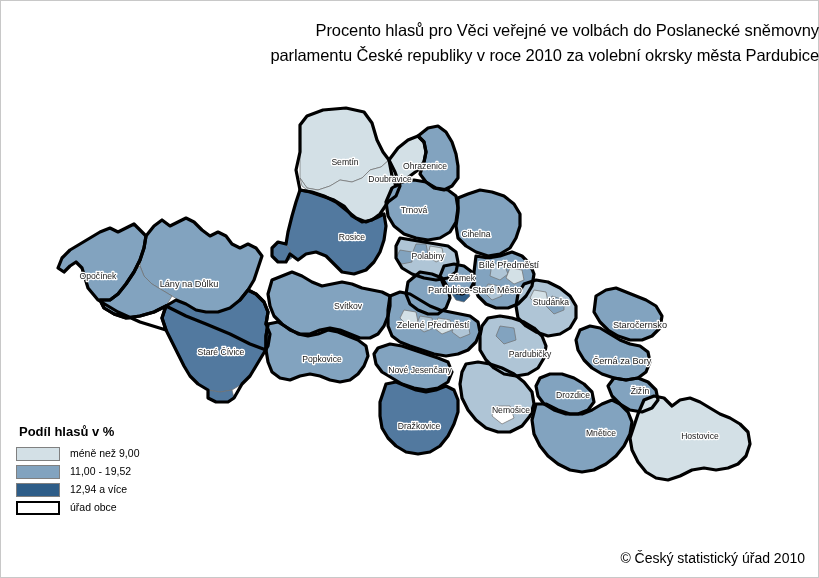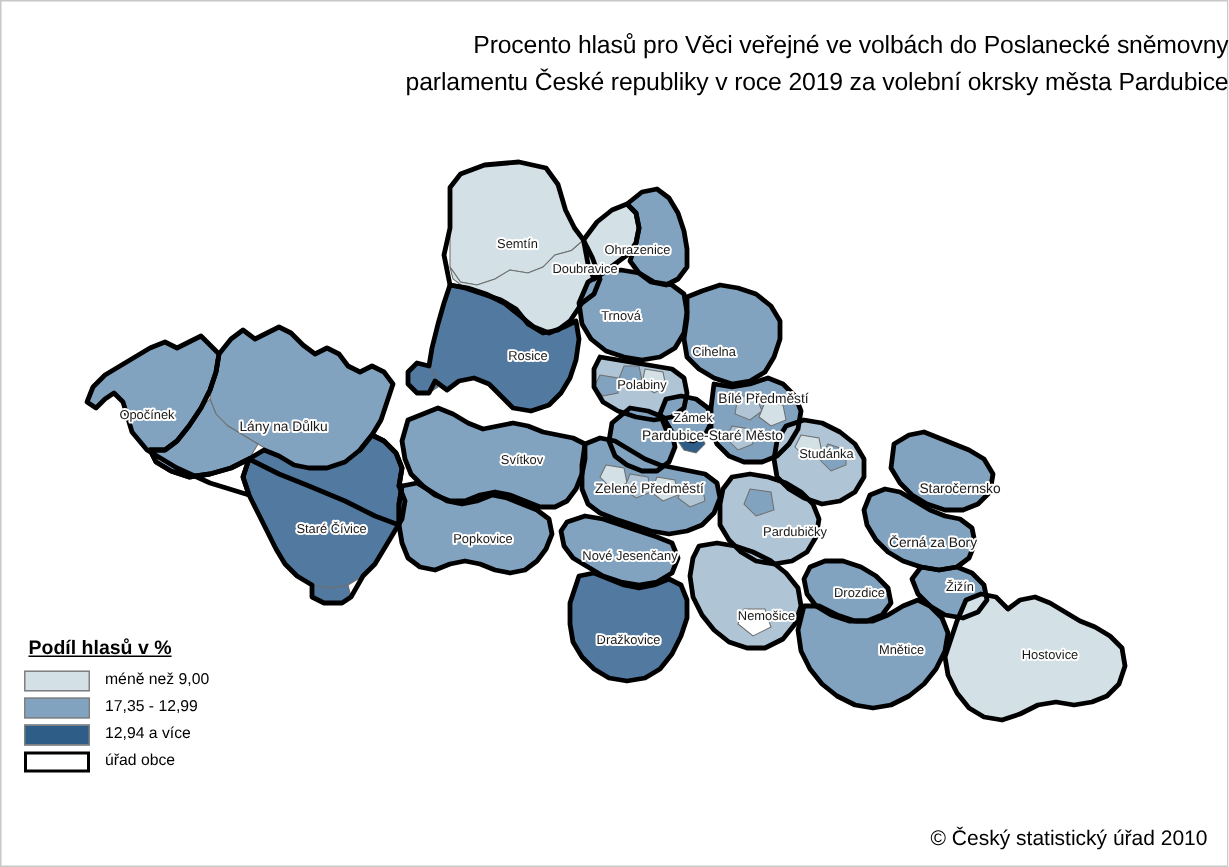--- a/index.html
+++ b/index.html
@@ -75,21 +75,20 @@
     position: absolute;
     left: 16px;
     top: 424px;
     width: 200px;
   }
   #legend-title {
     font-size: 13px;
     font-weight: bold;
     color: #000000;
     margin: 0 0 8px 3px;
-    text-decoration: underline;
   }
   .legend-row {
     display: flex;
     align-items: flex-start;
     height: 17px;
     margin-bottom: 1px;
   }
   .legend-swatch {
     width: 44px;
     height: 14px;
@@ -115,21 +114,21 @@
     color: #000000;
   }
 </style>
 </head>
 <body>
 
 <div id="frame"></div>
 
 <div id="title">
   <span class="line">Procento hlasů pro Věci veřejné ve volbách do Poslanecké sněmovny</span>
-  <span class="line">parlamentu České republiky v roce 2019 za volební okrsky města Pardubice</span>
+  <span class="line">parlamentu České republiky v roce 2010 za volební okrsky města Pardubice</span>
 </div>
 
 <div id="mapwrap">
 <svg width="819" height="578" viewBox="0 0 819 578">
 
   <g id="fills">
 
     <path class="region" fill="#d3e0e6" d="M300,152 L300,125 L307,116 L323,110 L346,108 L364,112 L372,123 L377,140 L383,152 L389,160
          L381,167 L370,170 L362,178 L352,182 L340,180 L330,186 L318,190 L307,188 L300,178 Z"></path>
 
@@ -370,21 +369,21 @@
 
 <div id="legend">
   <div id="legend-title">Podíl hlasů v %</div>
   <div id="legend-rows">
       <div class="legend-row">
         <div class="legend-swatch" style="background: rgb(211, 224, 230);"></div>
         <div class="legend-label">méně než 9,00</div>
       </div>
       <div class="legend-row">
         <div class="legend-swatch" style="background: rgb(130, 163, 191);"></div>
-        <div class="legend-label">17,35 - 12,99</div>
+        <div class="legend-label">11,00 - 19,52</div>
       </div>
       <div class="legend-row">
         <div class="legend-swatch" style="background: rgb(46, 93, 136);"></div>
         <div class="legend-label">12,94 a více</div>
       </div>
       <div class="legend-row">
         <div class="legend-swatch outline" style="background: rgb(255, 255, 255);"></div>
         <div class="legend-label">úřad obce</div>
       </div>
     </div>

